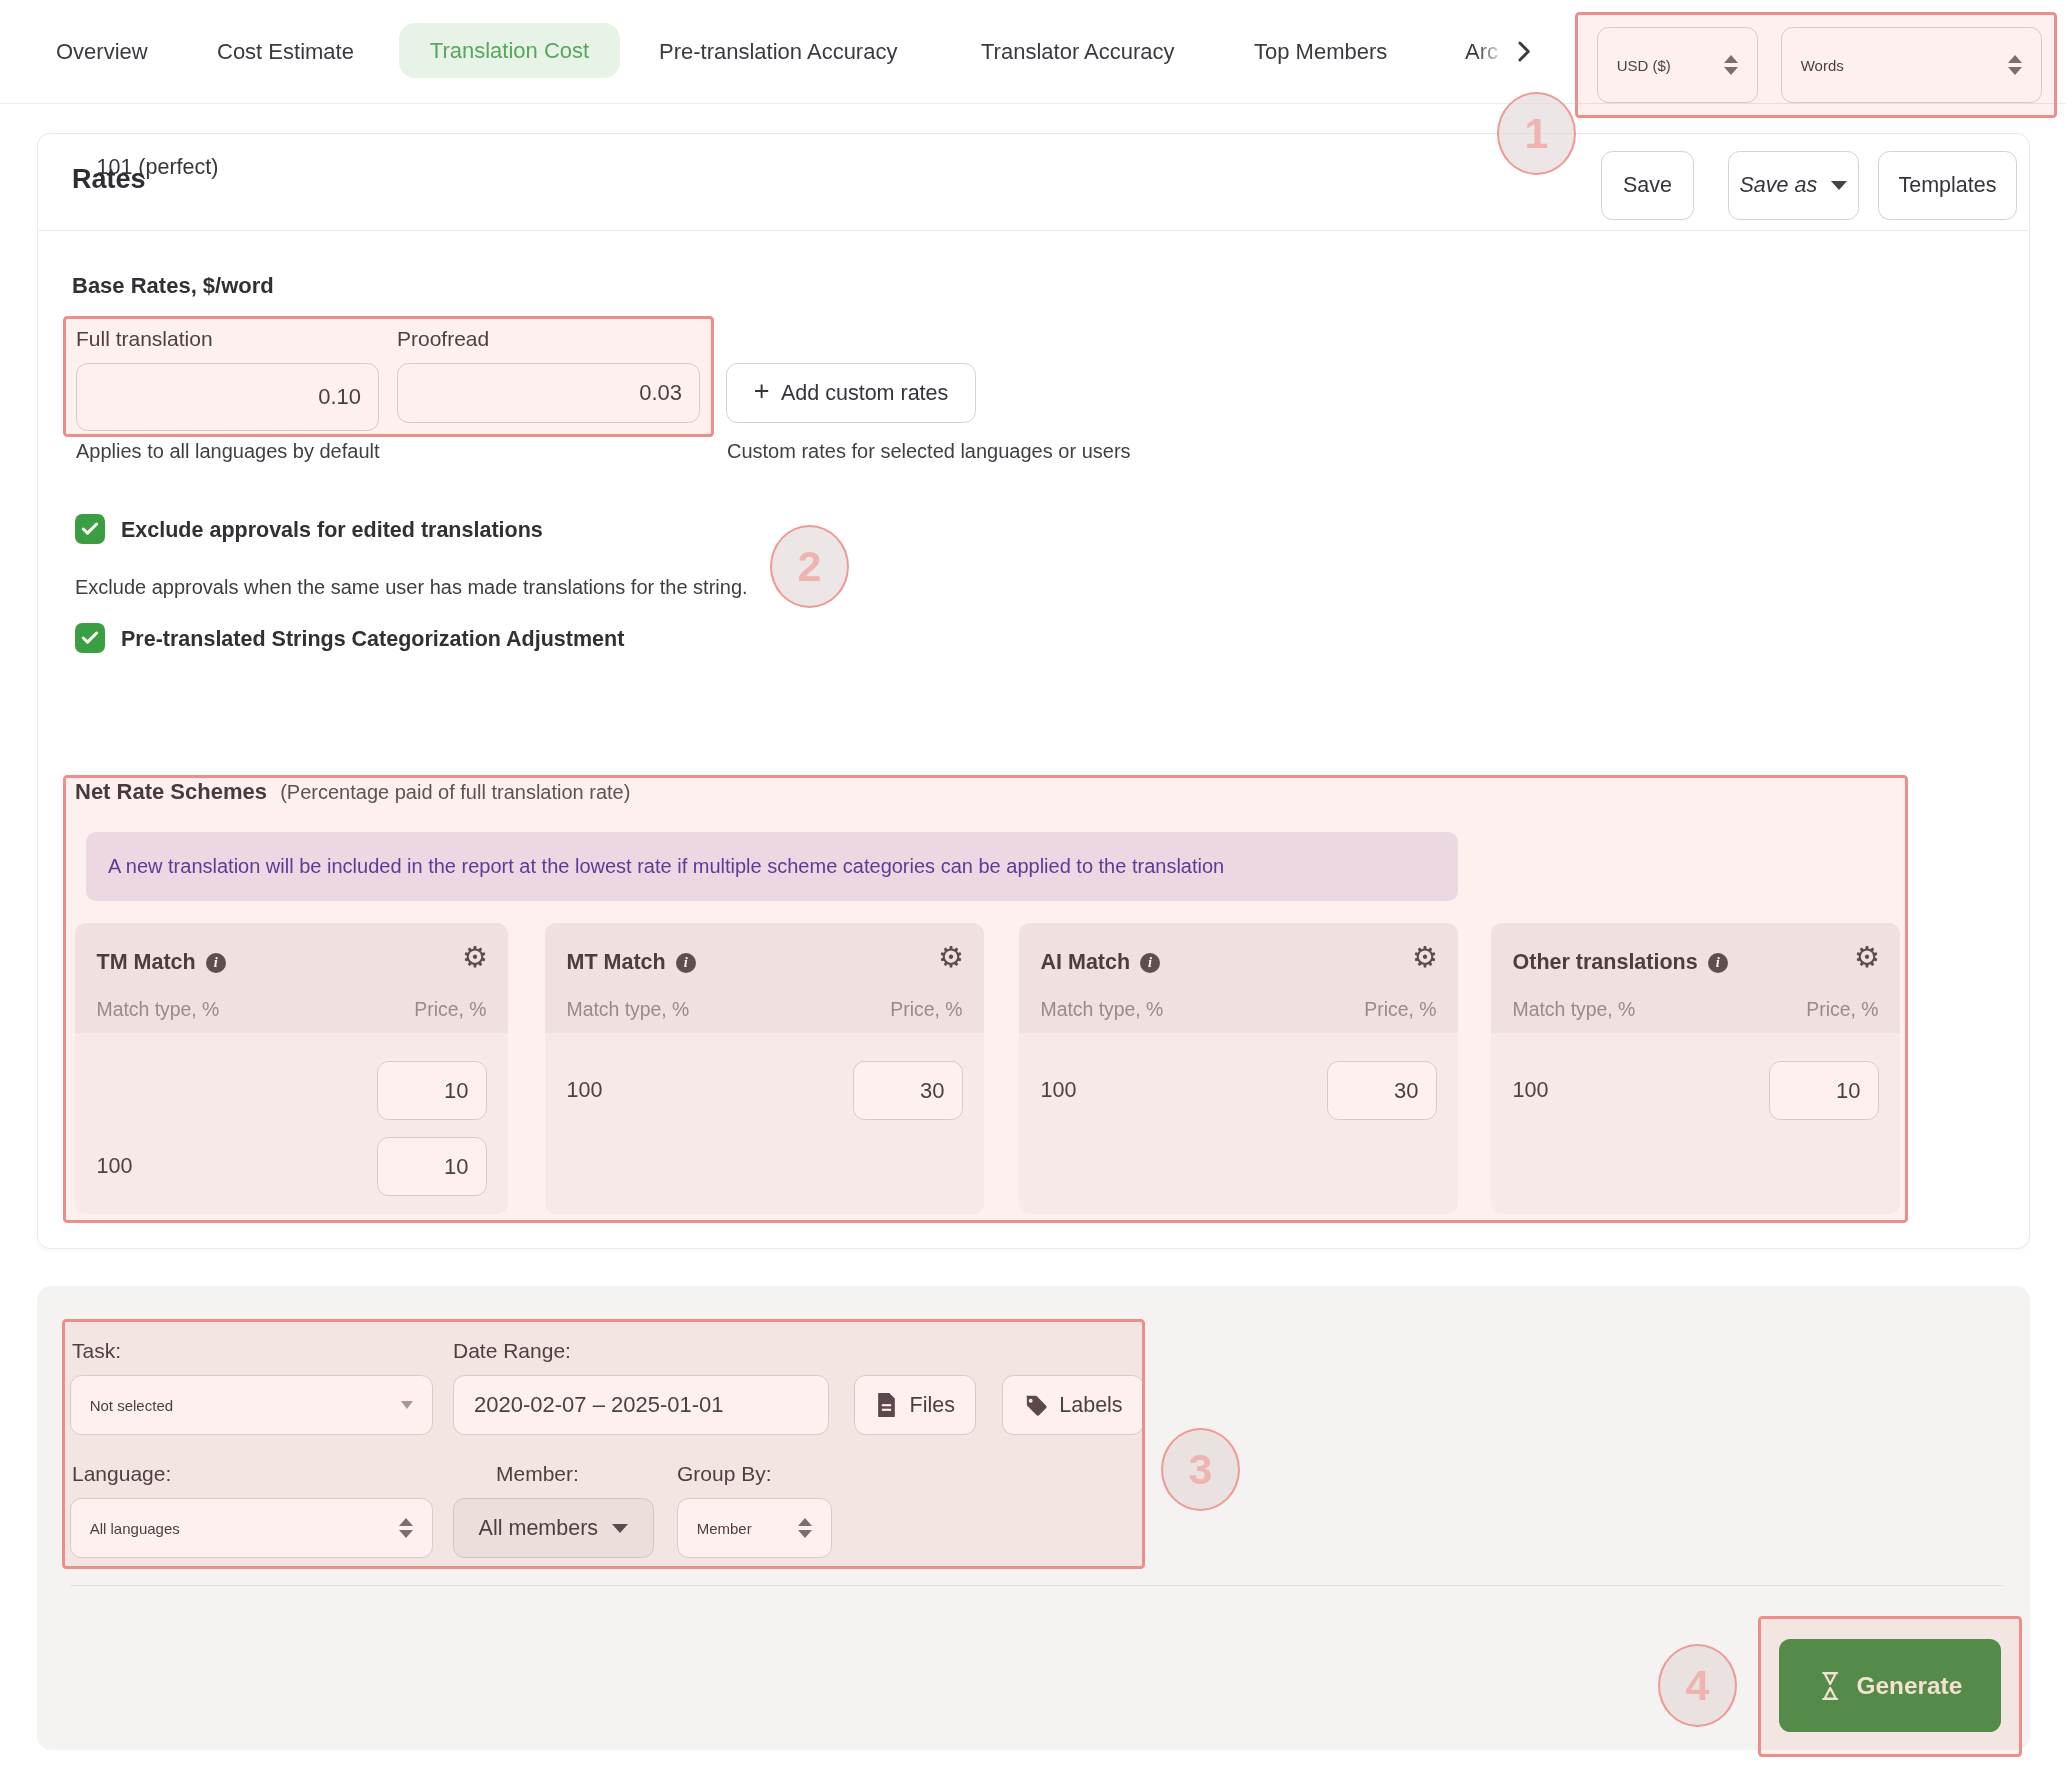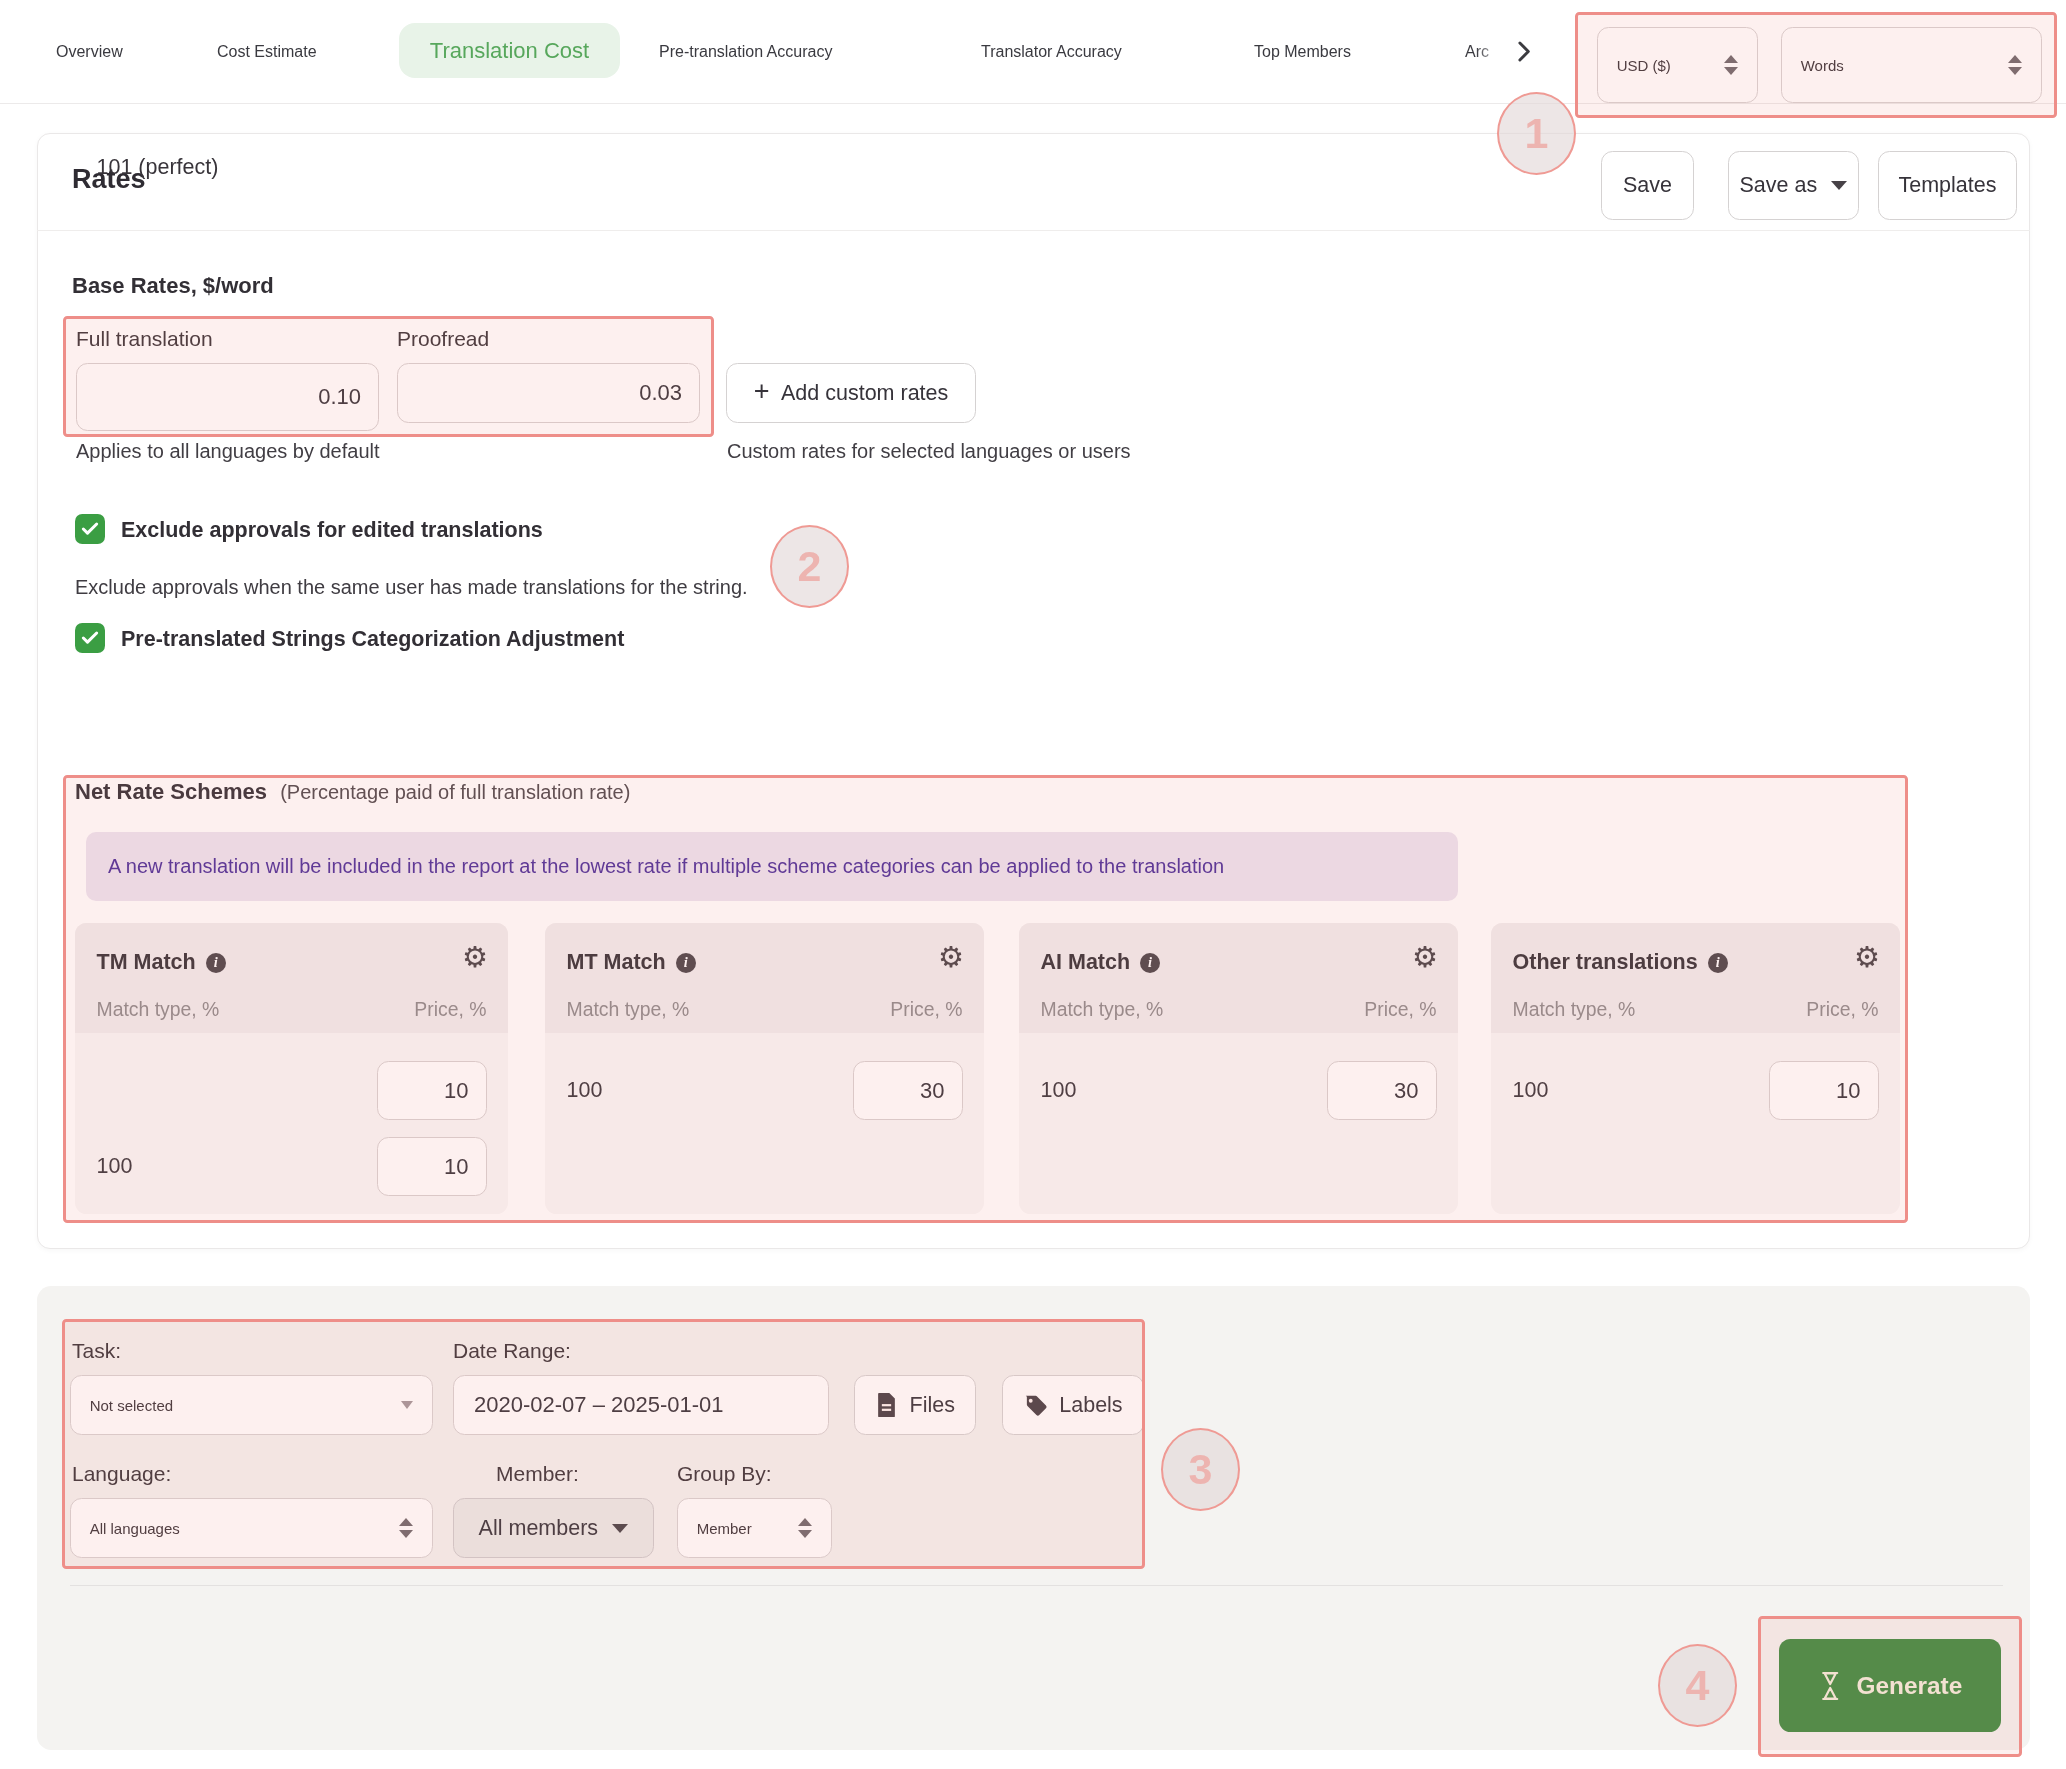--- a/index.html
+++ b/index.html
@@ -2,21 +2,21 @@
 <html style="font-size:11.5px"><head>
 <meta charset="utf-8">
 <style>
   html,body{margin:0;padding:0;background:#ffffff;}
   #screen{position:relative;width:2066px;height:1769px;background:#ffffff;overflow:hidden;
     font-family:"Liberation Sans","DejaVu Sans",sans-serif;color:#36333a;}
   .abs{position:absolute;}
 
   
   .navbar{left:0;top:0;width:2066px;height:103px;background:#fff;border-bottom:1.4px solid #eceaea;}
-  .navtab{top:0;height:103px;display:flex;align-items:center;font-size:16px;color:#3a3a40;cursor:pointer;}
+  .navtab{top:0;height:103px;display:flex;align-items:center;font-size:22px;color:#3a3a40;cursor:pointer;}
   .pill{left:399px;top:23px;width:221px;height:55px;background:#e8f3e8;border-radius:16px;
     display:flex;align-items:center;justify-content:center;color:#57a75c;font-size:22px;}
   .tab-fade{background:linear-gradient(90deg,#3a3a40 25%,rgba(58,58,64,0) 95%);
     -webkit-background-clip:text;background-clip:text;color:transparent;}
 
   
   .select{background:#fff;border:1.4px solid #d8d3d3;border-radius:11.5px;display:flex;align-items:center;
     font-size:15px;color:#3a3338;padding:0 18.7px;justify-content:space-between;box-sizing:border-box;cursor:pointer;}
   .btn{background:#fff;border:1.4px solid #d5d2d2;border-radius:11.5px;display:flex;align-items:center;justify-content:center;
     font-size:21.5px;color:#36333a;gap:11.5px;box-sizing:border-box;cursor:pointer;}
@@ -117,21 +117,21 @@
     </div>
   </div>
 
   <div class="abs panel"></div>
   <div class="abs panel-head"></div>
   <div class="abs rates-title">Rates</div>
 
   <div class="abs btn" style="left:1601px;top:151px;width:93px;height:69px;">
     <span>Save</span>
   </div>
-  <div class="abs btn" style="left:1728px;top:151px;width:131px;height:69px;gap:14.3px;">
+  <div class="abs btn" style="left:1728px;top:151px;width:131px;height:69px;gap:14.3px;font-style:italic;">
     <span>Save as</span>
       <span class="caret icn"></span>
   </div>
   <div class="abs btn" style="left:1878px;top:151px;width:139px;height:69px;">
     <span>Templates</span>
   </div>
 
   <div class="abs h2" style="left:72px;top:273px;">Base Rates, $/word</div>
 
   <div class="abs label" style="left:76px;top:327px;">Full translation</div>

